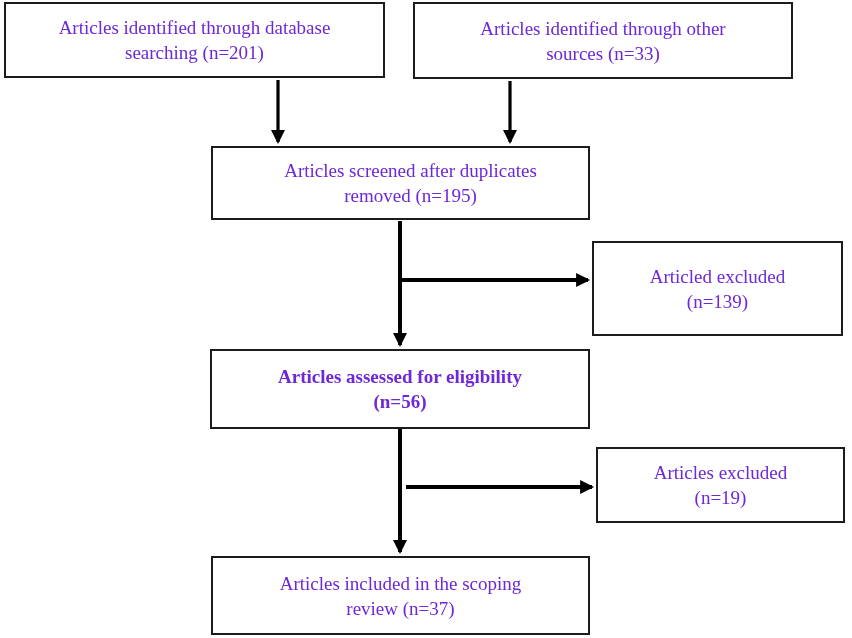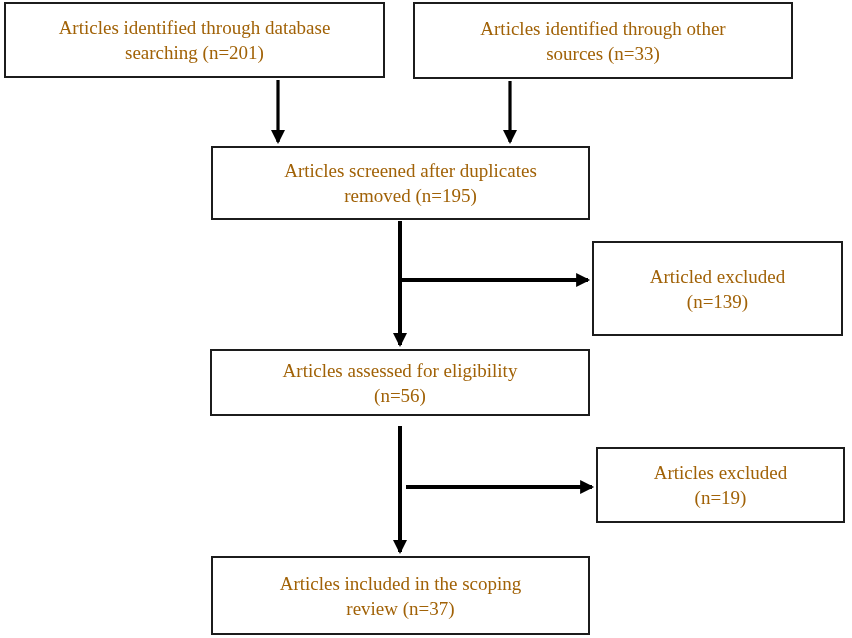--- a/index.html
+++ b/index.html
@@ -25,28 +25,28 @@
     justify-content: center;
     z-index: 2;
   }
   .box-text {
     display: block;
     width: 100%;
     text-align: center;
     white-space: pre-line;
     font-size: 19px;
     line-height: 25px;
-    color: #a16207;
+    color: #6d28d9;
   }
   
   #box-identified-database { left: 4px;   top: 2px;   width: 381px; height: 76px; }
   #box-identified-other    { left: 413px; top: 2px;   width: 380px; height: 77px; }
   #box-screened            { left: 211px; top: 146px; width: 379px; height: 74px; padding-left: 20px; }
   #box-excluded-screening  { left: 592px; top: 241px; width: 251px; height: 95px; }
-  #box-assessed            { left: 210px; top: 349px; width: 380px; height: 67px; }
+  #box-assessed            { left: 210px; top: 349px; width: 380px; height: 80px; font-weight: bold; }
   #box-excluded-eligibility{ left: 596px; top: 447px; width: 249px; height: 76px; align-items: center; }
   #box-included            { left: 211px; top: 556px; width: 379px; height: 79px; }
 
   svg.arrows {
     position: absolute;
     left: 0;
     top: 0;
     width: 852px;
     height: 638px;
     z-index: 1;

